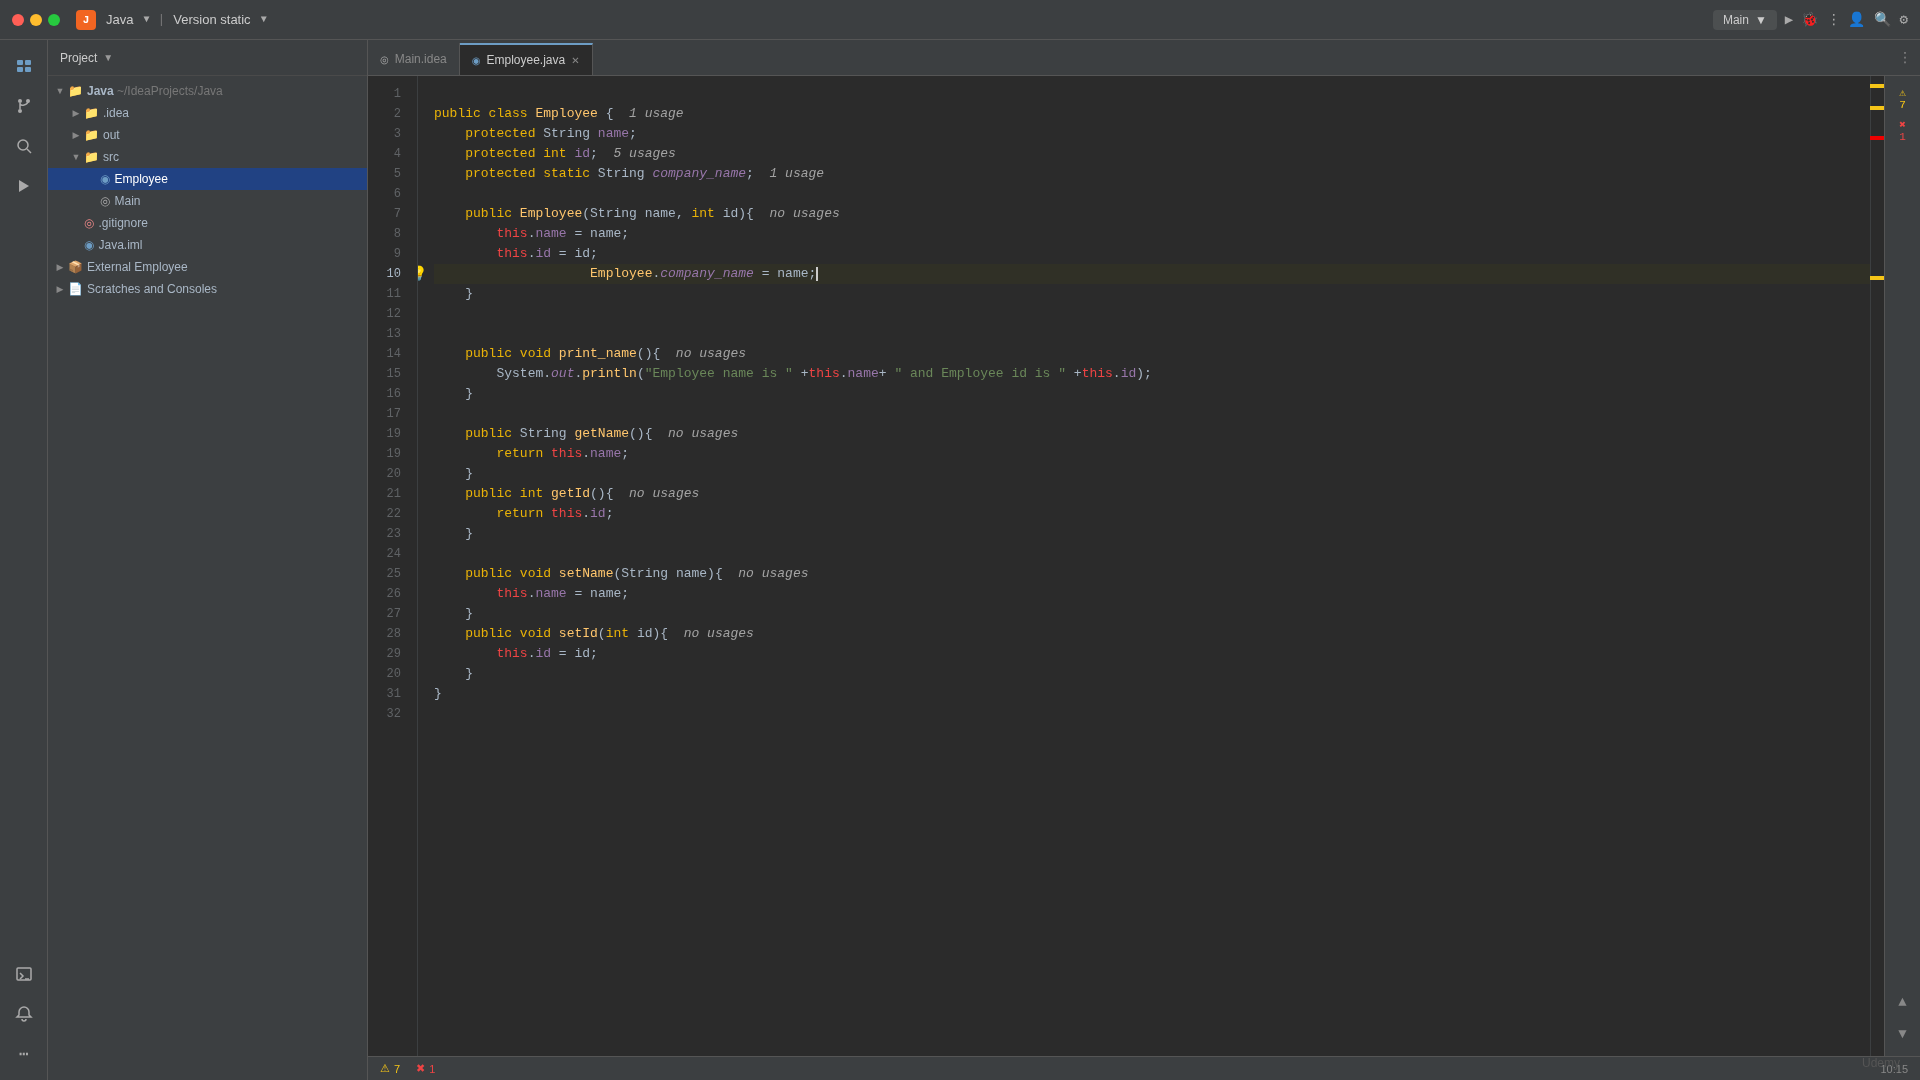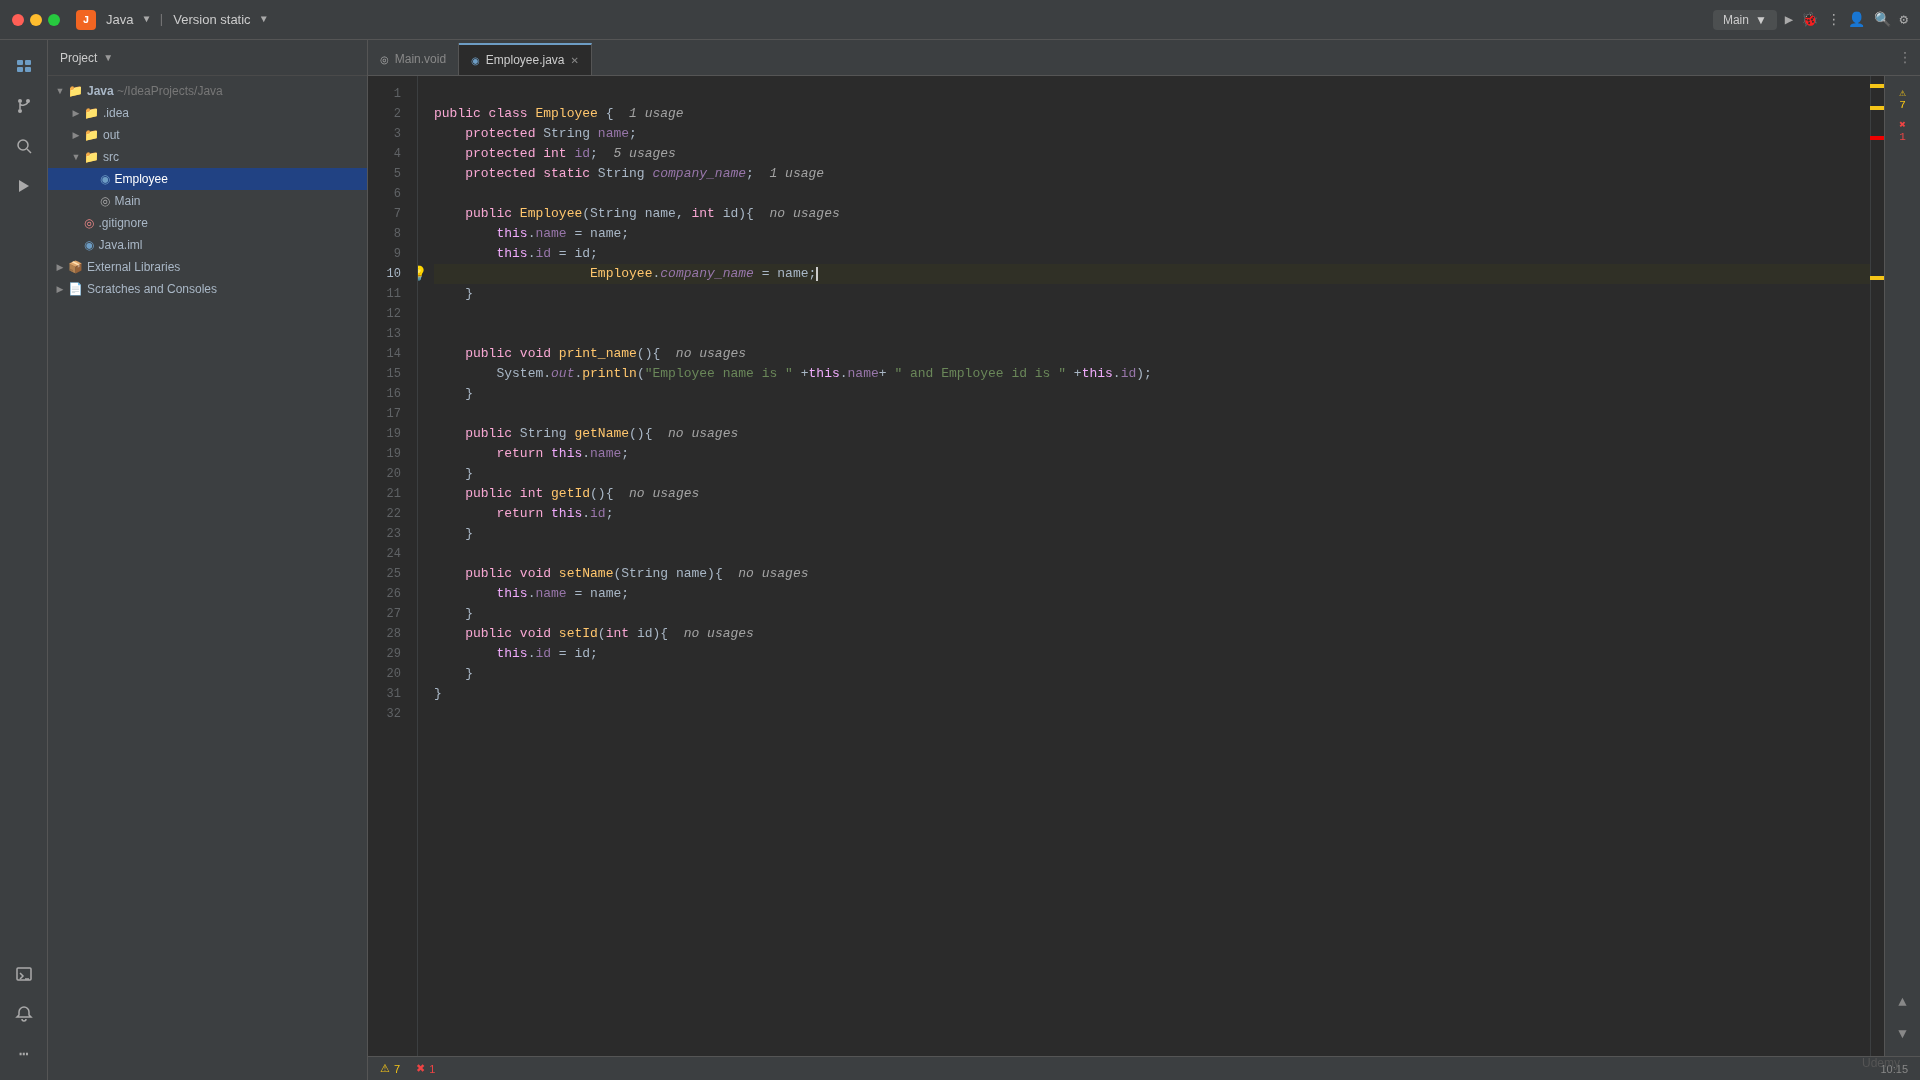--- a/index.html
+++ b/index.html
@@ -252,27 +252,27 @@
     }
     .code-line {
       height: 20px;
       display: flex;
       align-items: center;
       white-space: pre;
       position: relative;
     }
 
     
-    .kw { color: #f9a8d4; } 
+    .kw { color: #eab308; } 
     .type { color: #a9b7c6; } 
     .str { color: #6a8759; } 
     .comment-gray { color: #a3a3a3; font-style: italic; }
     .method { color: #ffc66d; }
     .static-field { color: #9876aa; font-style: italic; }
-    .this-kw { color: #f0abfc; }
+    .this-kw { color: #ef4444; }
 
     
     #right-gutter {
       width: 14px;
       background: #2b2b2b;
       flex-shrink: 0;
       position: relative;
       border-left: 1px solid #3c3f41;
     }
     .gutter-warning {
@@ -497,38 +497,38 @@
         <div class="tree-indent" style="width:20px"></div>
         <div class="tree-arrow"></div>
         <span class="tree-icon" style="color:#6d9dc5; margin-right:4px">◉</span>
         <span>Java.iml</span>
       </div>
 
       <div class="tree-item">
         <div class="tree-indent" style="width:4px"></div>
         <div class="tree-arrow">▶</div>
         <span class="tree-icon" style="color:#c9944a; margin-right:4px">📦</span>
-        <span>External Libraries</span>
+        <span>External Employee</span>
       </div>
 
       <div class="tree-item">
         <div class="tree-indent" style="width:4px"></div>
         <div class="tree-arrow">▶</div>
         <span class="tree-icon" style="color:#aaa; margin-right:4px">📄</span>
         <span>Scratches and Consoles</span>
       </div>
     </div>
   </div>
 
   <div id="editor-area">
 
     <div id="tab-bar">
       <div class="tab">
         <span style="color:#aaa; font-size:10px">◎</span>
-        <span>Main.void</span>
+        <span>Main.idea</span>
       </div>
       <div class="tab active">
         <span style="color:#6d9dc5; font-size:10px">◉</span>
         <span>Employee.java</span>
         <span class="tab-close">✕</span>
       </div>
       <div class="tab-spacer"></div>
       <div class="tab-menu-btn">⋮</div>
     </div>
 

